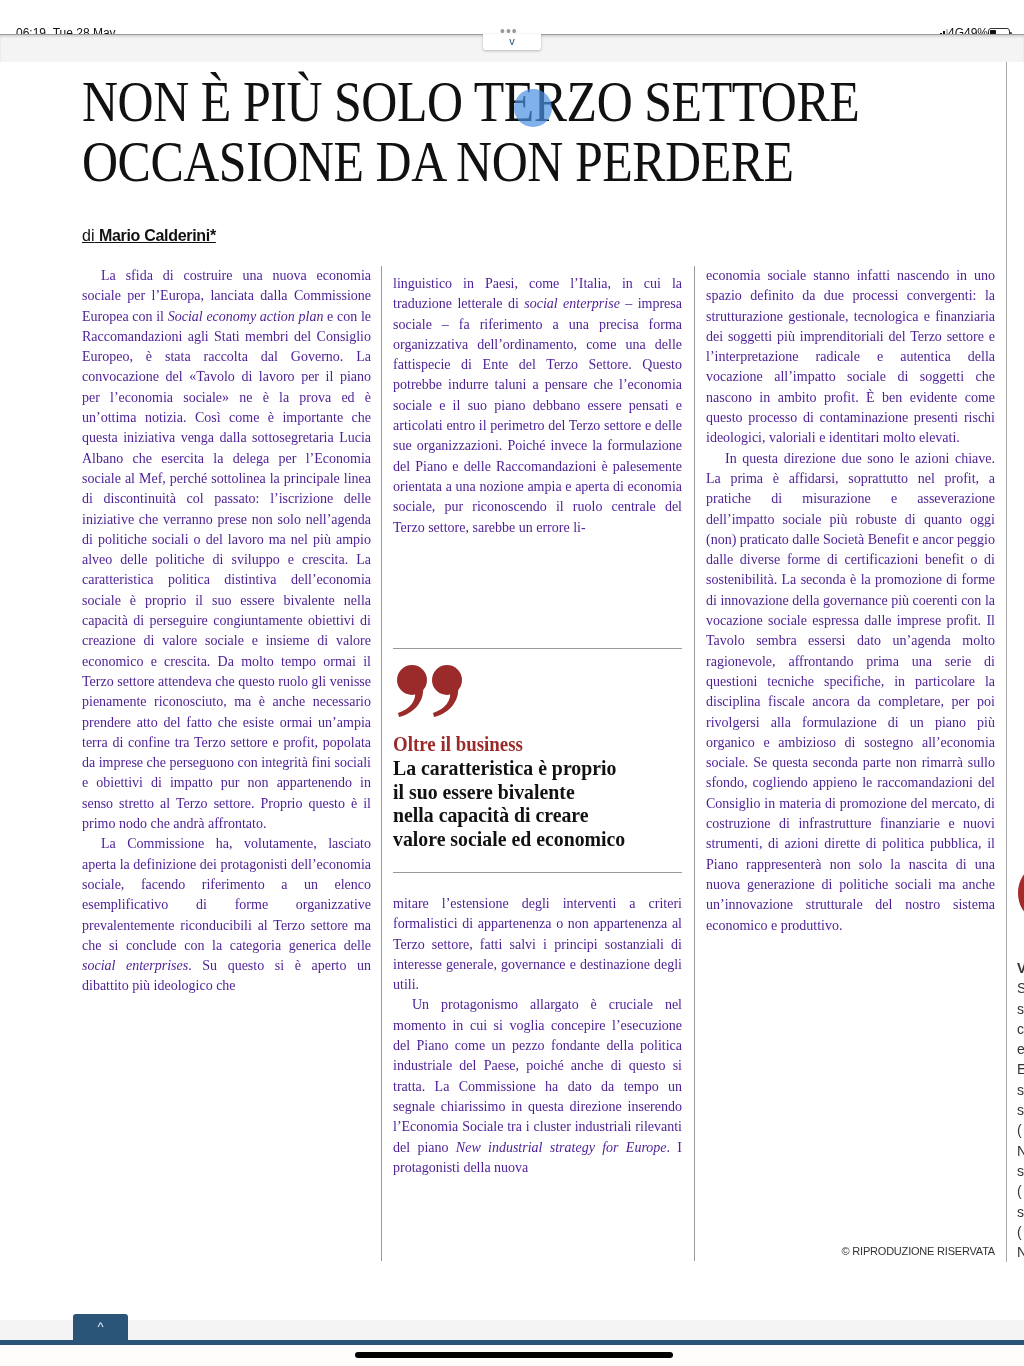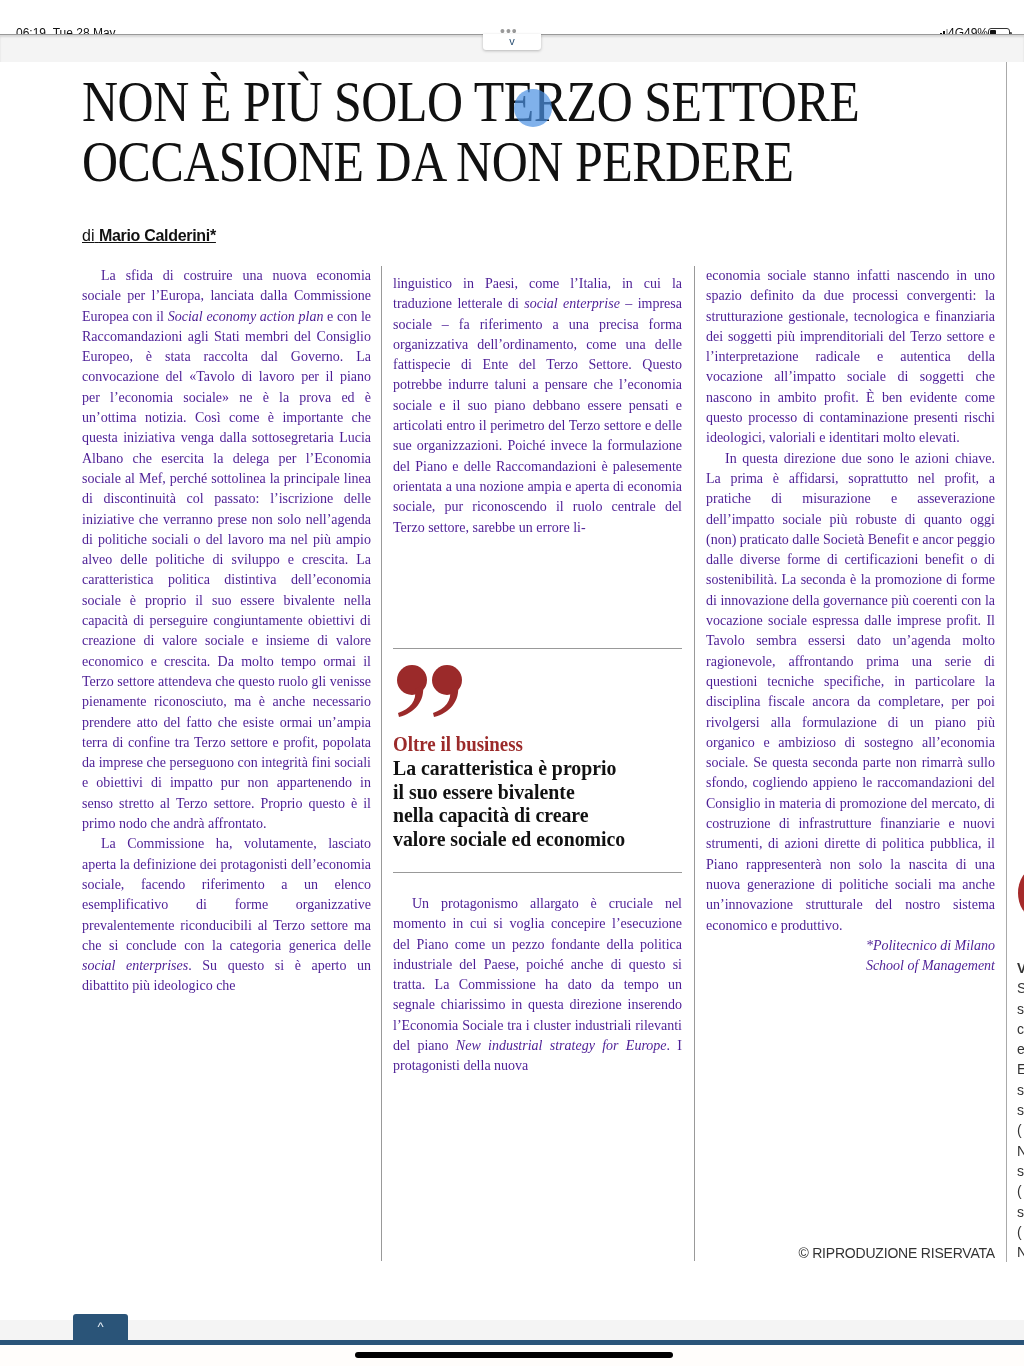--- a/index.html
+++ b/index.html
@@ -30,21 +30,21 @@
   .col3 { left:706px; }
   .col2b { left:393px; top:894px; }
   .vrule { position:absolute; top:266px; width:1px; height:995px; background:#999; }
   .vr1 { left:381px; }
   .vr2 { left:694px; }
   .hr { position:absolute; left:393px; width:289px; height:1px; background:#999; }
   .quote-icon { position:absolute; left:395px; top:663px; width:72px; height:56px; }
   .quote-kicker { position:absolute; left:393px; top:732px; font-family:"Liberation Serif", serif; font-size:21px; font-weight:bold; color:#9b2a2a; transform:scaleX(0.9); transform-origin:left top; white-space:nowrap; }
   .quote-text { position:absolute; left:393px; top:756px; font-family:"Liberation Serif", serif; font-size:22px; font-weight:bold; line-height:23.5px; color:#111; transform:scaleX(0.9); transform-origin:left top; white-space:nowrap; }
   .signature { text-align:right; font-style:italic; }
-  .copyright { position:absolute; left:706px; top:1245px; width:289px; text-align:right; font-family:"Liberation Sans", sans-serif; font-size:14px; color:#333; letter-spacing:-0.2px; }
+  .copyright { position:absolute; left:706px; top:1245px; width:289px; text-align:right; font-family:"Liberation Sans", sans-serif; font-size:11px; color:#333; letter-spacing:-0.2px; }
   .right-peek { position:absolute; left:1012px; top:870px; width:12px; }
   .right-peek .red-circle { position:absolute; left:6px; top:0; width:30px; height:46px; border-radius:50%; background:#a52a2a; }
   .right-peek .letters { position:absolute; left:5px; top:88px; font-family:"Liberation Sans", sans-serif; font-size:14px; line-height:20.3px; color:#333; width:20px; }
   .bottombar { position:absolute; left:0; top:1320px; width:1024px; height:20px; background:#f4f4f4; }
   .bottom-line { position:absolute; left:0; top:1340px; width:1024px; height:5px; background:#2a5478; }
   .up-tab { position:absolute; left:73px; top:1314px; width:55px; height:28px; background:#2a5478; border-radius:3px 3px 0 0; color:#e6eef5; text-align:center; font-family:"Liberation Sans", sans-serif; font-size:13px; line-height:26px; }
   .home-bar { position:absolute; left:355px; top:1352px; width:318px; height:6px; background:#000; border-radius:3px; }
   .bottom-strip { position:absolute; left:0; top:1345px; width:1024px; height:21px; background:#fffdfb; }
   i.it { font-style:italic; }
 </style>
@@ -109,31 +109,28 @@
 <div class="quote-kicker">Oltre il business</div>
 <div class="quote-text">
   <div>La caratteristica è proprio</div>
   <div>il suo essere bivalente</div>
   <div>nella capacità di creare</div>
   <div>valore sociale ed economico</div>
 </div>
 <div class="hr" style="top:872px"></div>
 
 <div class="col col2b">
+  <p>mitare l’estensione degli interventi a criteri formalistici di appartenenza o non appartenenza al Terzo settore, fatti salvi i principi sostanziali di interesse generale, governance e destinazione degli utili.</p>
   <p class="indent"><span>Un protagonismo allargato è cruciale nel momento in cui si voglia concepire l’esecuzione del Piano come un pezzo fondante della politica industriale del Paese, poiché anche di questo si tratta. La Commissione ha dato da tempo un segnale chiarissimo in questa direzione inserendo l’Economia Sociale tra i cluster industriali rilevanti del piano </span><i class="it">New industrial strategy for Europe</i><span>. I protagonisti della nuova</span></p>
 </div>
 <div class="vrule vr2"></div>
 
 <div class="col col3">
   <p>economia sociale stanno infatti nascendo in uno spazio definito da due processi convergenti: la strutturazione gestionale, tecnologica e finanziaria dei soggetti più imprenditoriali del Terzo settore e l’interpretazione radicale e autentica della vocazione all’impatto sociale di soggetti che nascono in ambito profit. È ben evidente come questo processo di contaminazione presenti rischi ideologici, valoriali e identitari molto elevati.</p>
   <p class="indent">In questa direzione due sono le azioni chiave. La prima è affidarsi, soprattutto nel profit, a pratiche di misurazione e asseverazione dell’impatto sociale più robuste di quanto oggi (non) praticato dalle Società Benefit e ancor peggio dalle diverse forme di certificazioni benefit o di sostenibilità. La seconda è la promozione di forme di innovazione della governance più coerenti con la vocazione sociale espressa dalle imprese profit. Il Tavolo sembra essersi dato un’agenda molto ragionevole, affrontando prima una serie di questioni tecniche specifiche, in particolare la disciplina fiscale ancora da completare, per poi rivolgersi alla formulazione di un piano più organico e ambizioso di sostegno all’economia sociale. Se questa seconda parte non rimarrà sullo sfondo, cogliendo appieno le raccomandazioni del Consiglio in materia di promozione del mercato, di costruzione di infrastrutture finanziarie e nuovi strumenti, di azioni dirette di politica pubblica, il Piano rappresenterà non solo la nascita di una nuova generazione di politiche sociali ma anche un’innovazione strutturale del nostro sistema economico e produttivo.</p>
-  <p class="signature">
-    <span>*Politecnico di Milano</span><br>
-    <span>School of Management</span>
-  </p>
 </div>
 <div class="copyright">© RIPRODUZIONE RISERVATA</div>
 
 <div class="right-peek">
   <div class="red-circle"></div>
   <div class="letters" id="peek-letters">
       <div style="font-weight: bold;">V</div>
       <div>S</div>
       <div>s</div>
       <div>c</div>

